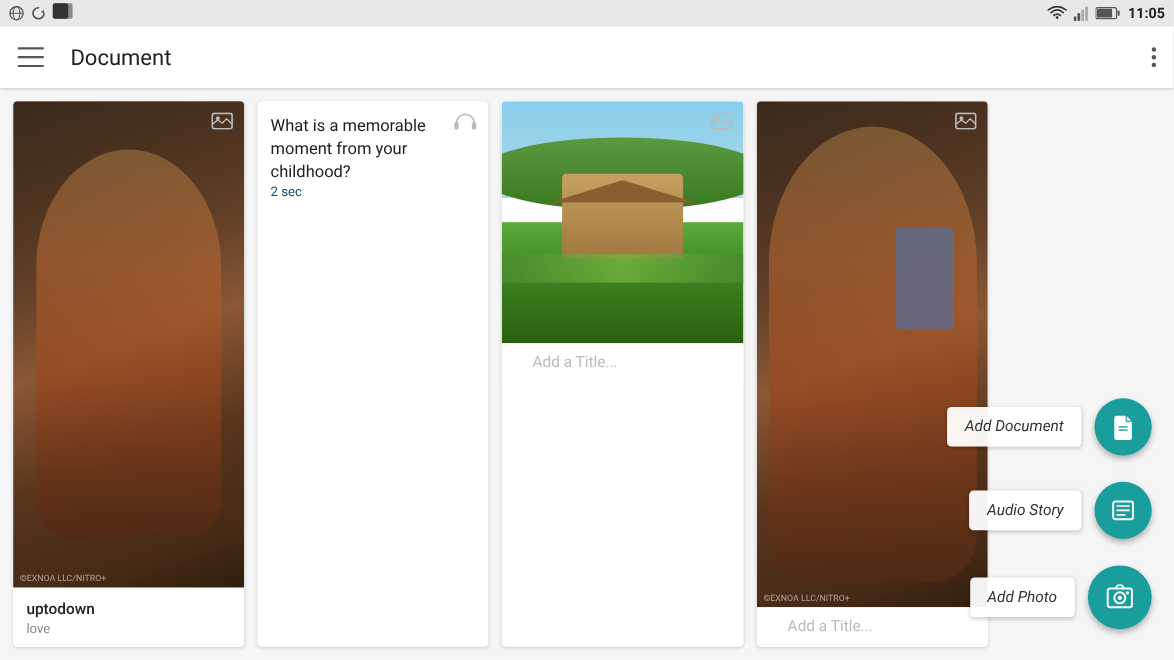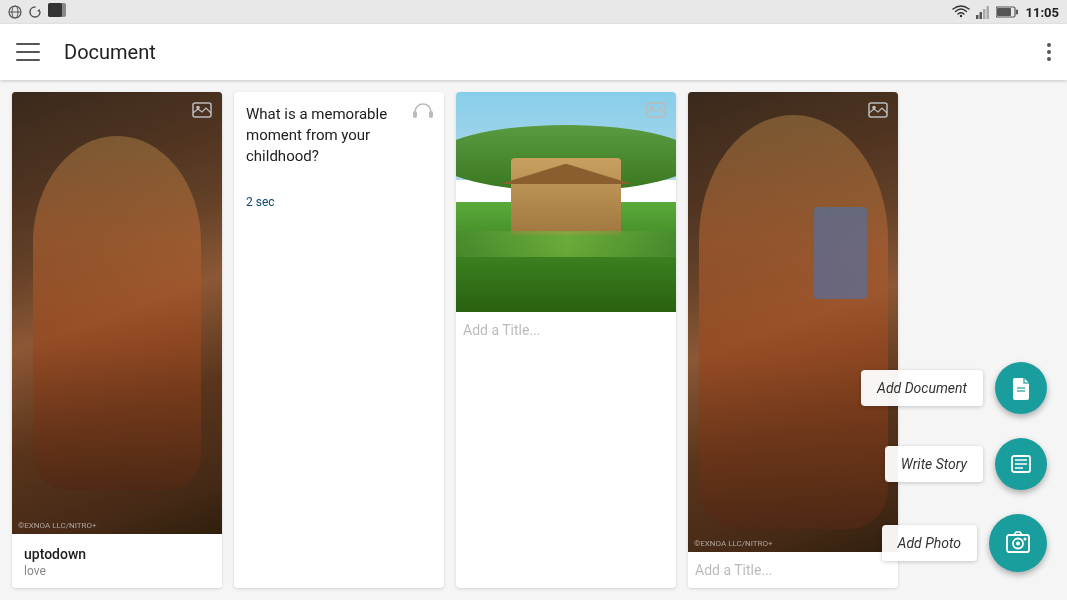--- a/index.html
+++ b/index.html
@@ -156,40 +156,40 @@
 
     .card-2-body {
       padding: 12px;
       flex: 1;
     }
 
     .card-2-title {
       font-size: 15px;
       color: #212121;
       line-height: 1.4;
-      margin-bottom: 28px;
+      margin-bottom: 0;
     }
 
     .card-2-time {
       font-size: 12px;
       color: #0c4a6e;
     }
 
     .card-3 {
       width: 220px;
       flex-shrink: 0;
     }
 
     .card-3-image {
       height: 220px;
       overflow: hidden;
     }
 
     .card-3-footer {
-      padding: 10px 7px;
+      padding: 10px 28px;
       background: #fff;
     }
 
     .card-add-title {
       font-size: 14px;
       color: #bbb;
     }
 
     .card-4 {
       width: 210px;
@@ -446,21 +446,21 @@
         <svg width="24" height="24" viewBox="0 0 24 24" fill="white">
           <path d="M6 2h9l5 5v15a2 2 0 01-2 2H6a2 2 0 01-2-2V4a2 2 0 012-2z"></path>
           <polyline points="15,2 15,7 20,7" fill="none" stroke="rgba(26,157,157,0.8)" stroke-width="1.5"></polyline>
           <line x1="8" y1="12" x2="16" y2="12" stroke="rgba(26,157,157,0.8)" stroke-width="1.5"></line>
           <line x1="8" y1="15" x2="16" y2="15" stroke="rgba(26,157,157,0.8)" stroke-width="1.5"></line>
         </svg>
       </div>
     </div>
 
     <div class="fab-item">
-      <div class="fab-label">Write Story</div>
+      <div class="fab-label">Audio Story</div>
       <div class="fab-button">
         <svg width="24" height="24" viewBox="0 0 24 24" fill="white">
           <rect x="3" y="4" width="18" height="16" rx="2" fill="none" stroke="white" stroke-width="1.8"></rect>
           <line x1="6" y1="8" x2="18" y2="8" stroke="white" stroke-width="1.5"></line>
           <line x1="6" y1="12" x2="18" y2="12" stroke="white" stroke-width="1.5"></line>
           <line x1="6" y1="16" x2="14" y2="16" stroke="white" stroke-width="1.5"></line>
         </svg>
       </div>
     </div>
 

